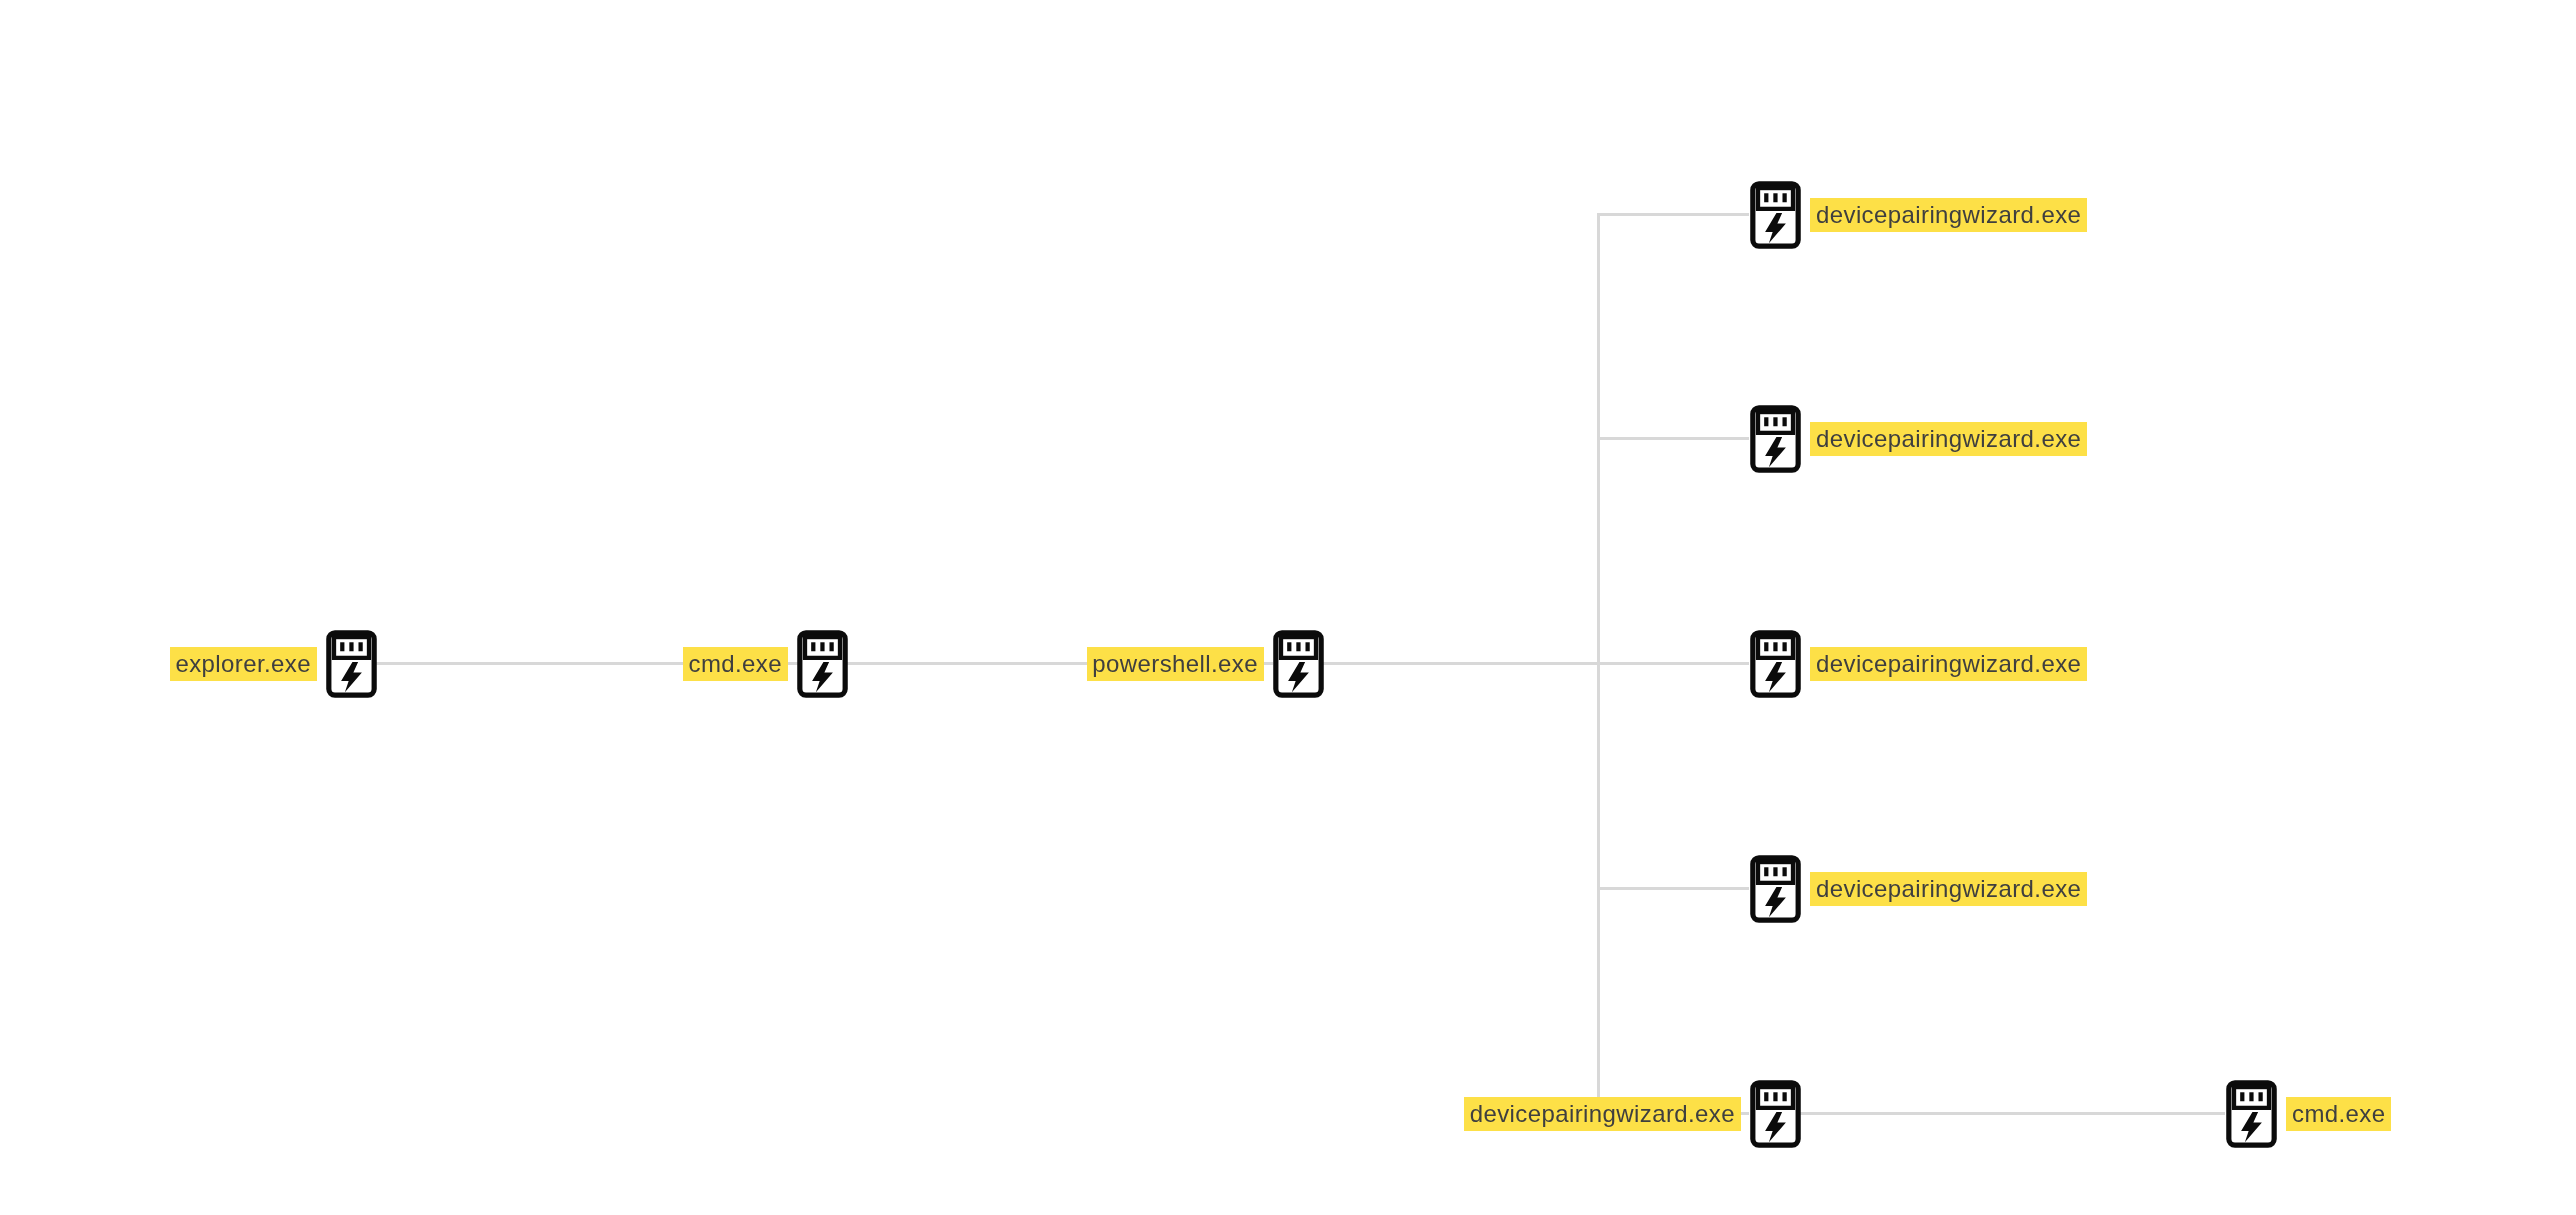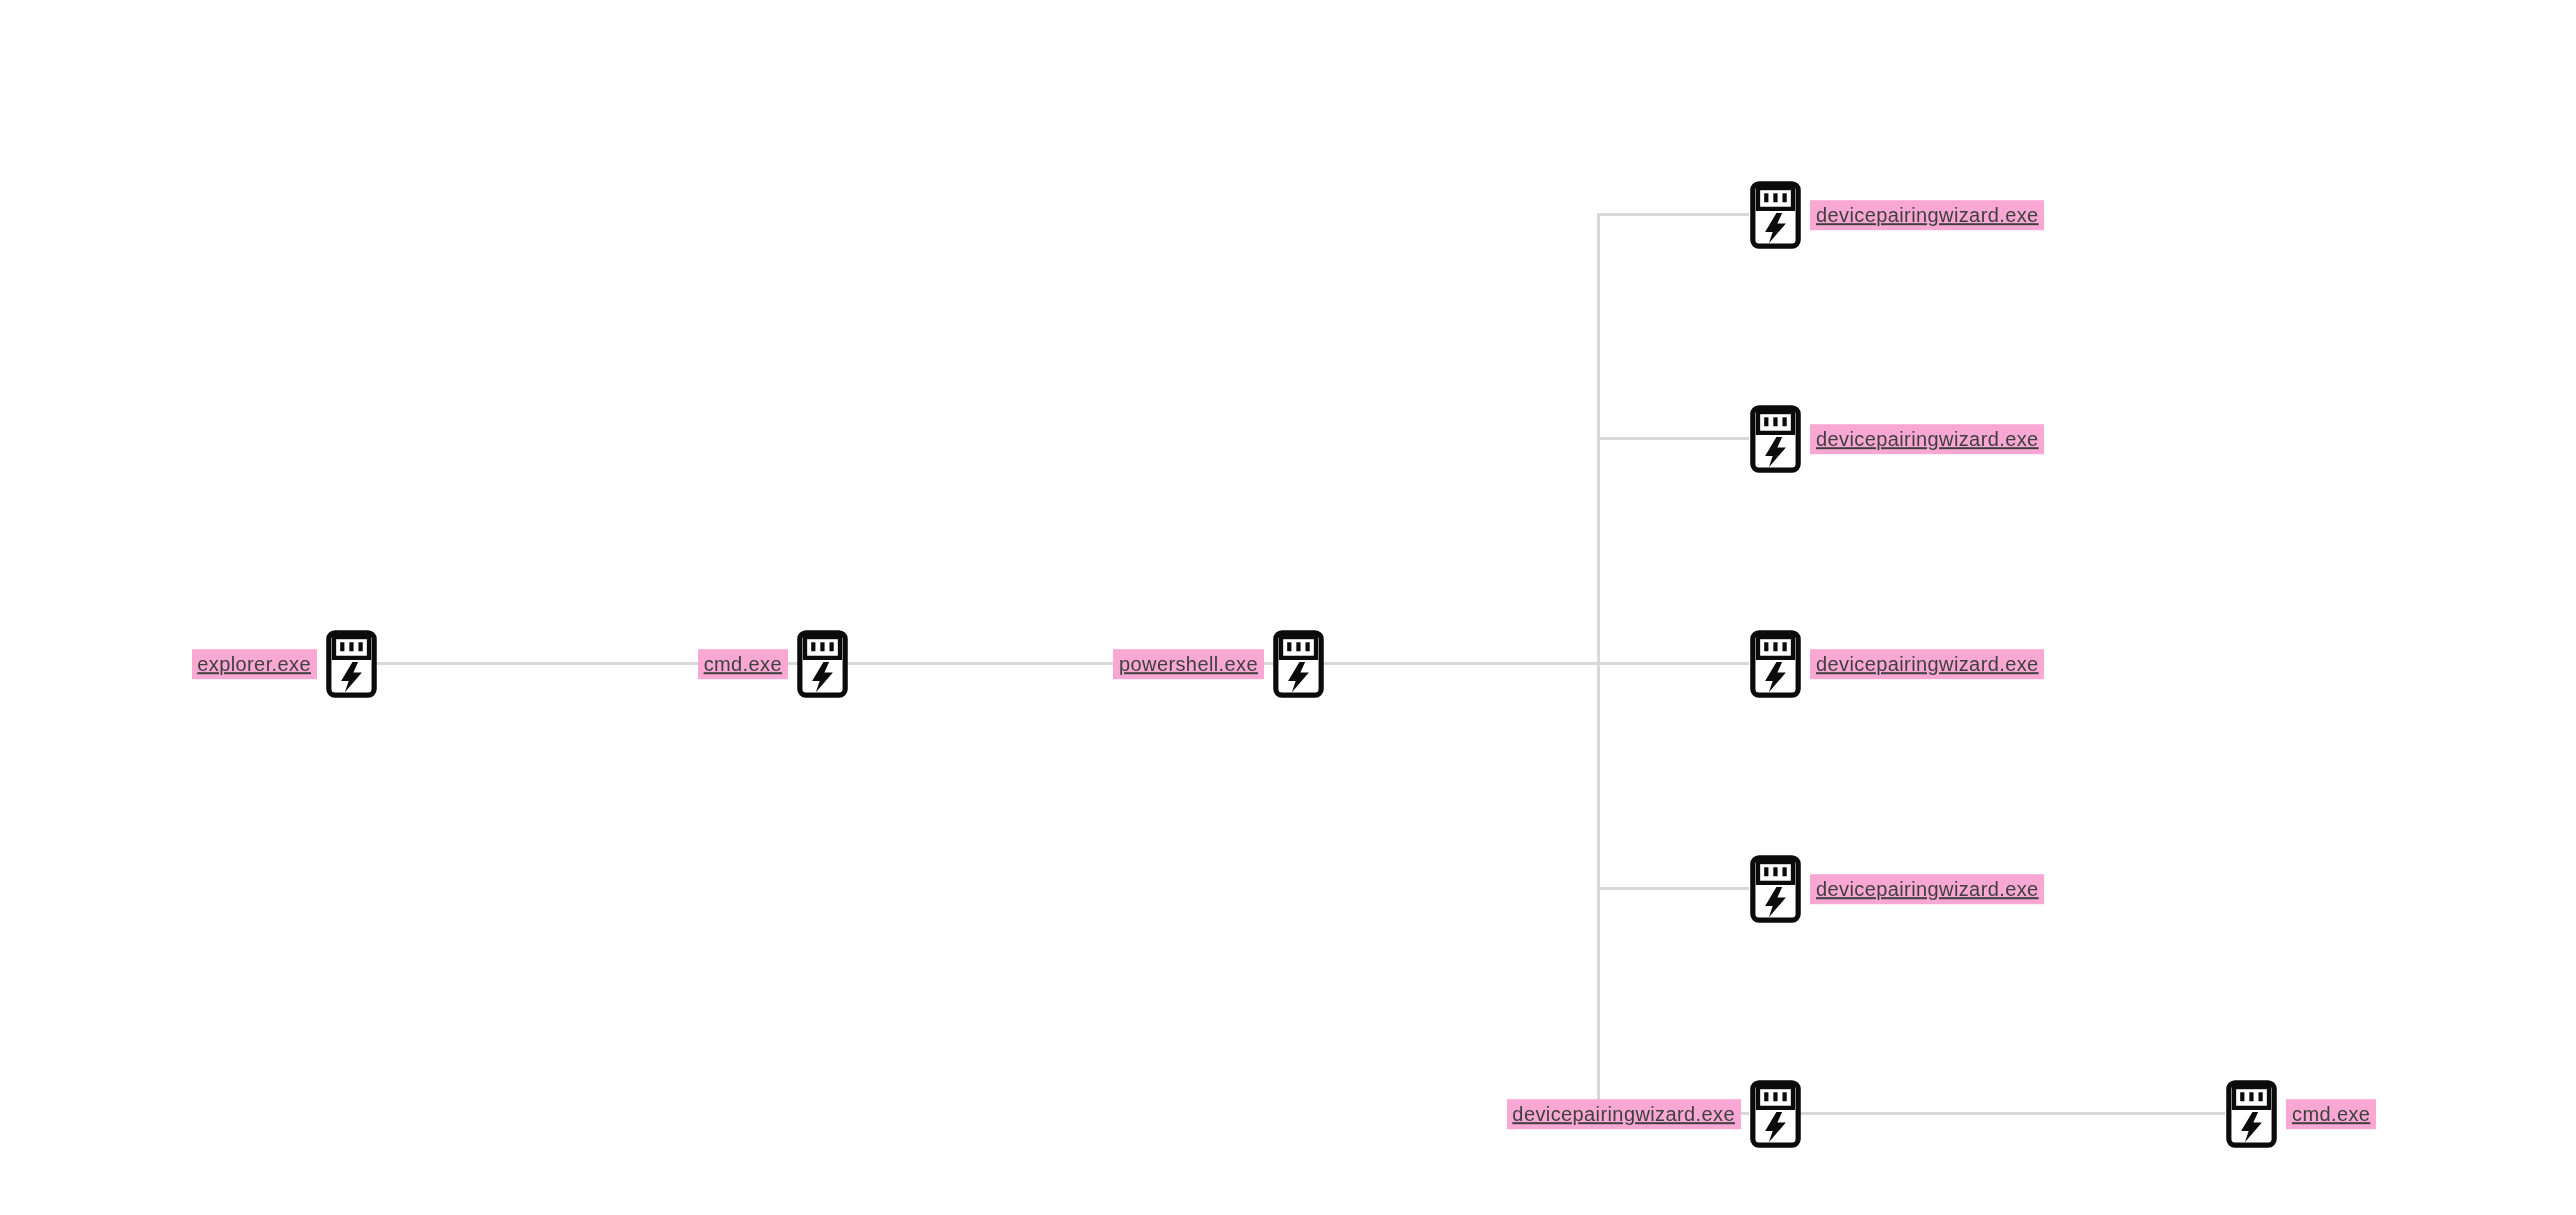--- a/index.html
+++ b/index.html
@@ -32,28 +32,27 @@
     position: absolute;
     left: 0;
     top: 0;
     display: block;
   }
   .label {
     position: absolute;
     top: 50%;
     transform: translateY(-50%);
     white-space: nowrap;
-    font-size: 20px;
+    font-size: 24px;
     letter-spacing: 0.4px;
     color: #3f3f3f;
-    background: #f9a8d4;
+    background: #fde047;
     padding: 3.8px 5.6px;
     z-index: 2;
     line-height: 1.1;
-    text-decoration: underline;
   }
   .label-left  { right: calc(100% + 9.4px); }
   .label-right { left:  calc(100% + 9.4px); }
 
   
   #n-explorer   { left: 326px;  top: 630px;  }
   #n-cmd-1      { left: 797px;  top: 630px;  }
   #n-powershell { left: 1273px; top: 630px; text-align: center;  }
   #n-dpw-1      { left: 1750px; top: 181px;  }
   #n-dpw-2      { left: 1750px; top: 405px;  }

